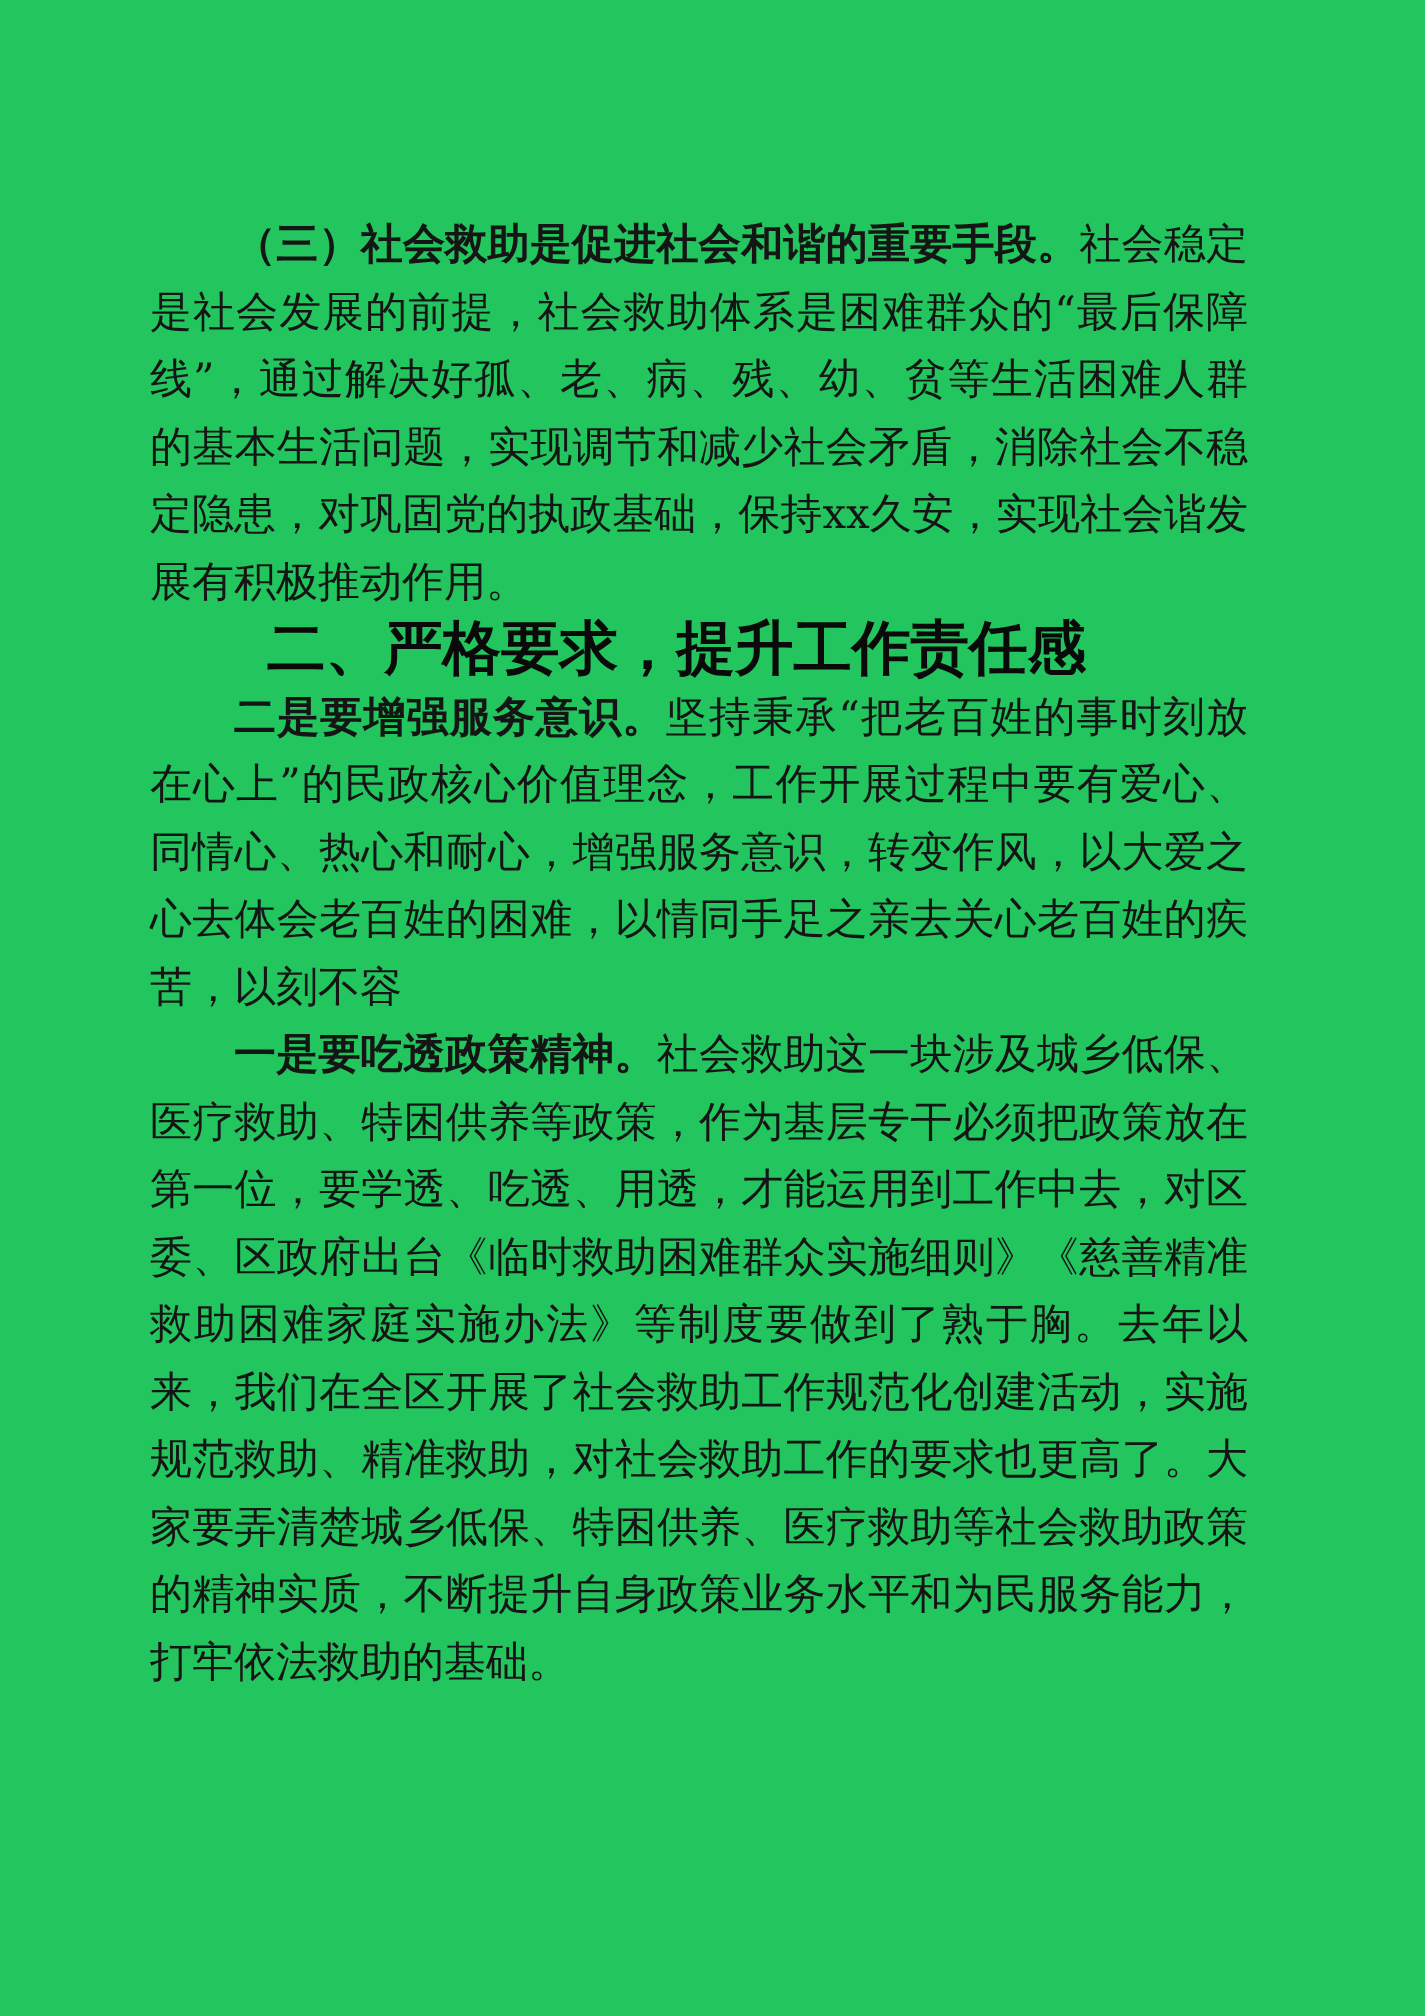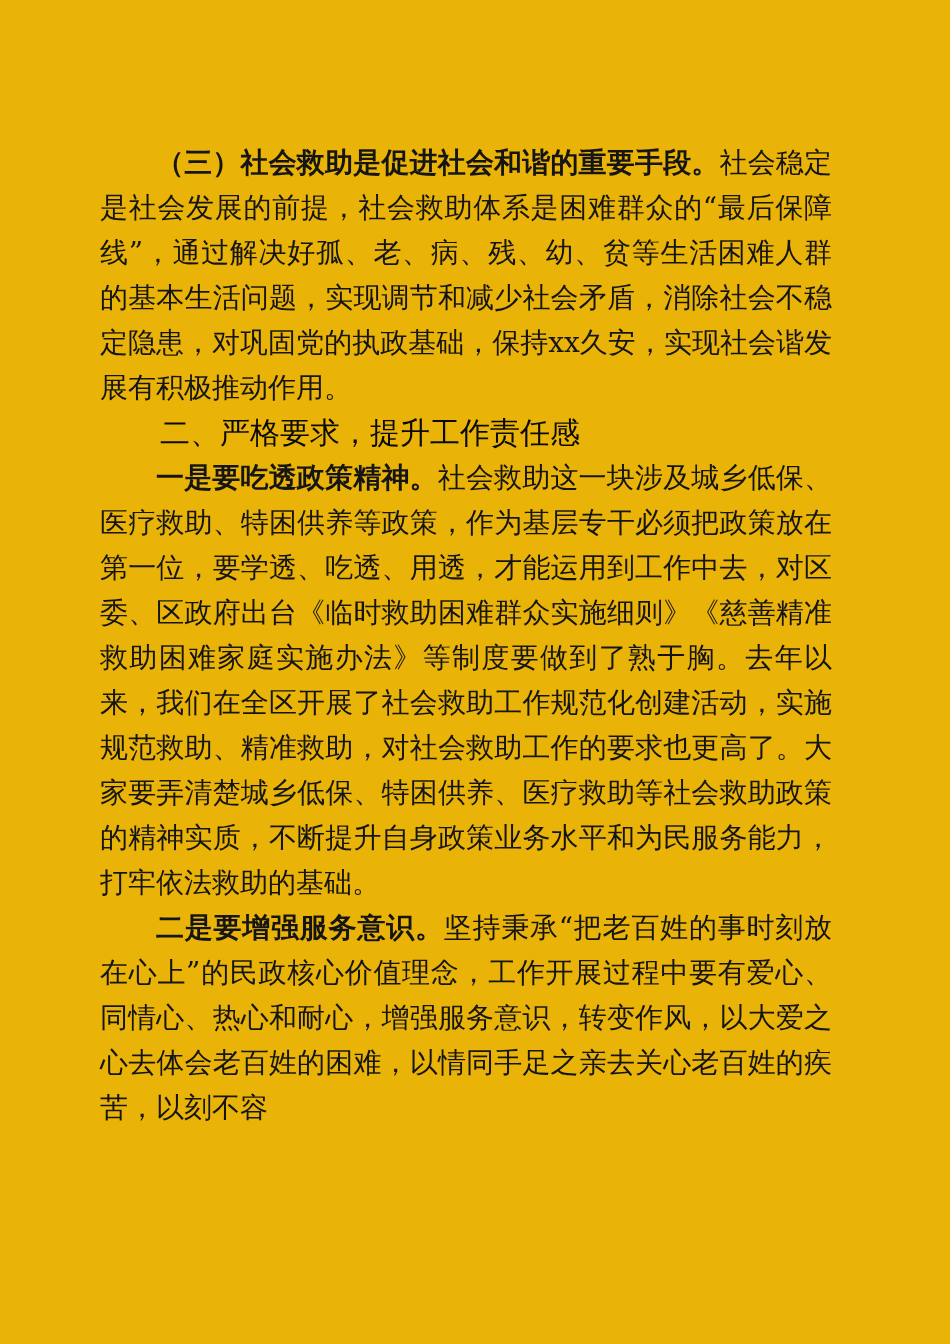--- a/index.html
+++ b/index.html
@@ -4,21 +4,21 @@
 <style>
   html, body {
     margin: 0;
     padding: 0;
     background: #ffffff;
   }
   .page {
     position: relative;
     width: 950px;
     height: 1344px;
-    background: #eab308;
+    background: #22c55e;
     box-sizing: border-box;
     padding: 140px 105px 0 100px;
     overflow: hidden;
   }
   .doc {
     width: 732px;
     color: #151515;
     font-family: "DejaVu Serif", "Liberation Serif", serif;
     font-size: 28px;
     line-height: 45px;
@@ -30,35 +30,35 @@
     text-indent: 2em;
   }
   .lead {
     font-weight: bold;
   }
   .heading {
     margin: 0;
     padding: 0;
     text-indent: 2em;
     font-family: "DejaVu Sans", "Liberation Sans", sans-serif;
-    font-weight: normal;
-    font-size: 30px;
+    font-weight: bold;
+    font-size: 39px;
     line-height: 45px;
     color: #0a0a0a;
   }
 </style>
 </head>
 <body>
 
 <div class="page">
   <div class="doc">
 
     <p class="para"><span class="lead">（三）社会救助是促进社会和谐的重要手段。</span><span>社会稳定是社会发展的前提，社会救助体系是困难群众的“最后保障线”，通过解决好孤、老、病、残、幼、贫等生活困难人群的基本生活问题，实现调节和减少社会矛盾，消除社会不稳定隐患，对巩固党的执政基础，保持xx久安，实现社会谐发展有积极推动作用。</span></p>
 
     <h2 class="heading">二、严格要求，提升工作责任感</h2>
 
 
+    <p class="para"><span class="lead">二是要增强服务意识。</span><span>坚持秉承“把老百姓的事时刻放在心上”的民政核心价值理念，工作开展过程中要有爱心、同情心、热心和耐心，增强服务意识，转变作风，以大爱之心去体会老百姓的困难，以情同手足之亲去关心老百姓的疾苦，以刻不容</span></p>
+
     <p class="para"><span class="lead">一是要吃透政策精神。</span><span>社会救助这一块涉及城乡低保、医疗救助、特困供养等政策，作为基层专干必须把政策放在第一位，要学透、吃透、用透，才能运用到工作中去，对区委、区政府出台《临时救助困难群众实施细则》《慈善精准救助困难家庭实施办法》等制度要做到了熟于胸。去年以来，我们在全区开展了社会救助工作规范化创建活动，实施规范救助、精准救助，对社会救助工作的要求也更高了。大家要弄清楚城乡低保、特困供养、医疗救助等社会救助政策的精神实质，不断提升自身政策业务水平和为民服务能力，打牢依法救助的基础。</span></p>
-
-    <p class="para"><span class="lead">二是要增强服务意识。</span><span>坚持秉承“把老百姓的事时刻放在心上”的民政核心价值理念，工作开展过程中要有爱心、同情心、热心和耐心，增强服务意识，转变作风，以大爱之心去体会老百姓的困难，以情同手足之亲去关心老百姓的疾苦，以刻不容</span></p>
 
   </div>
 </div>
 
 </body></html>

